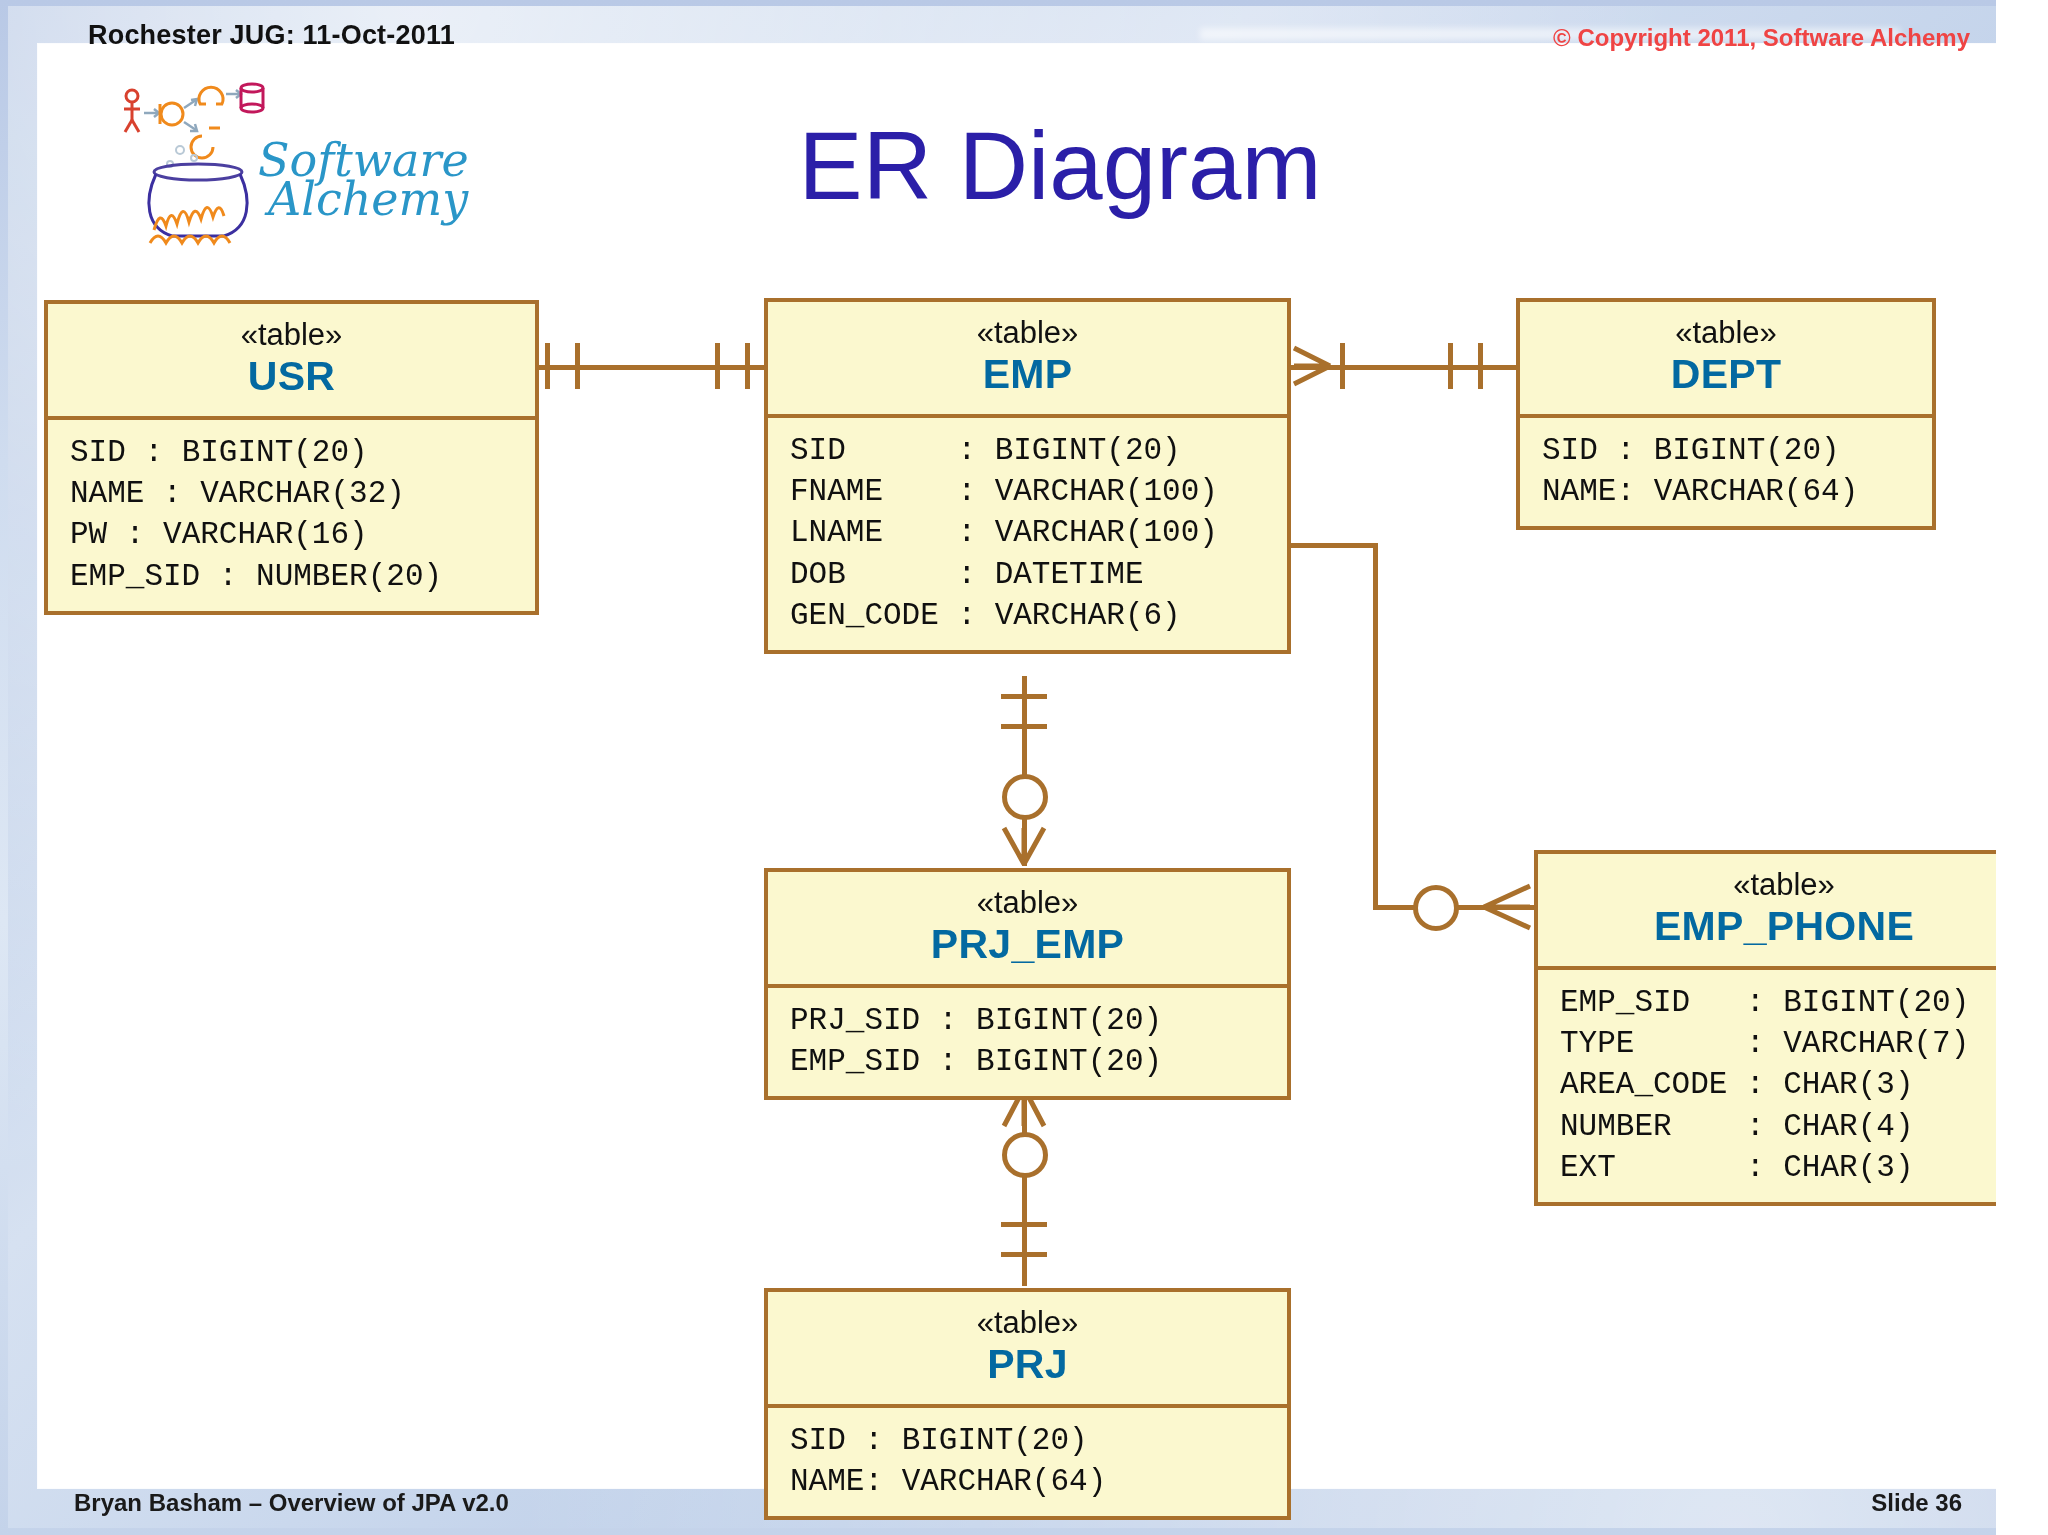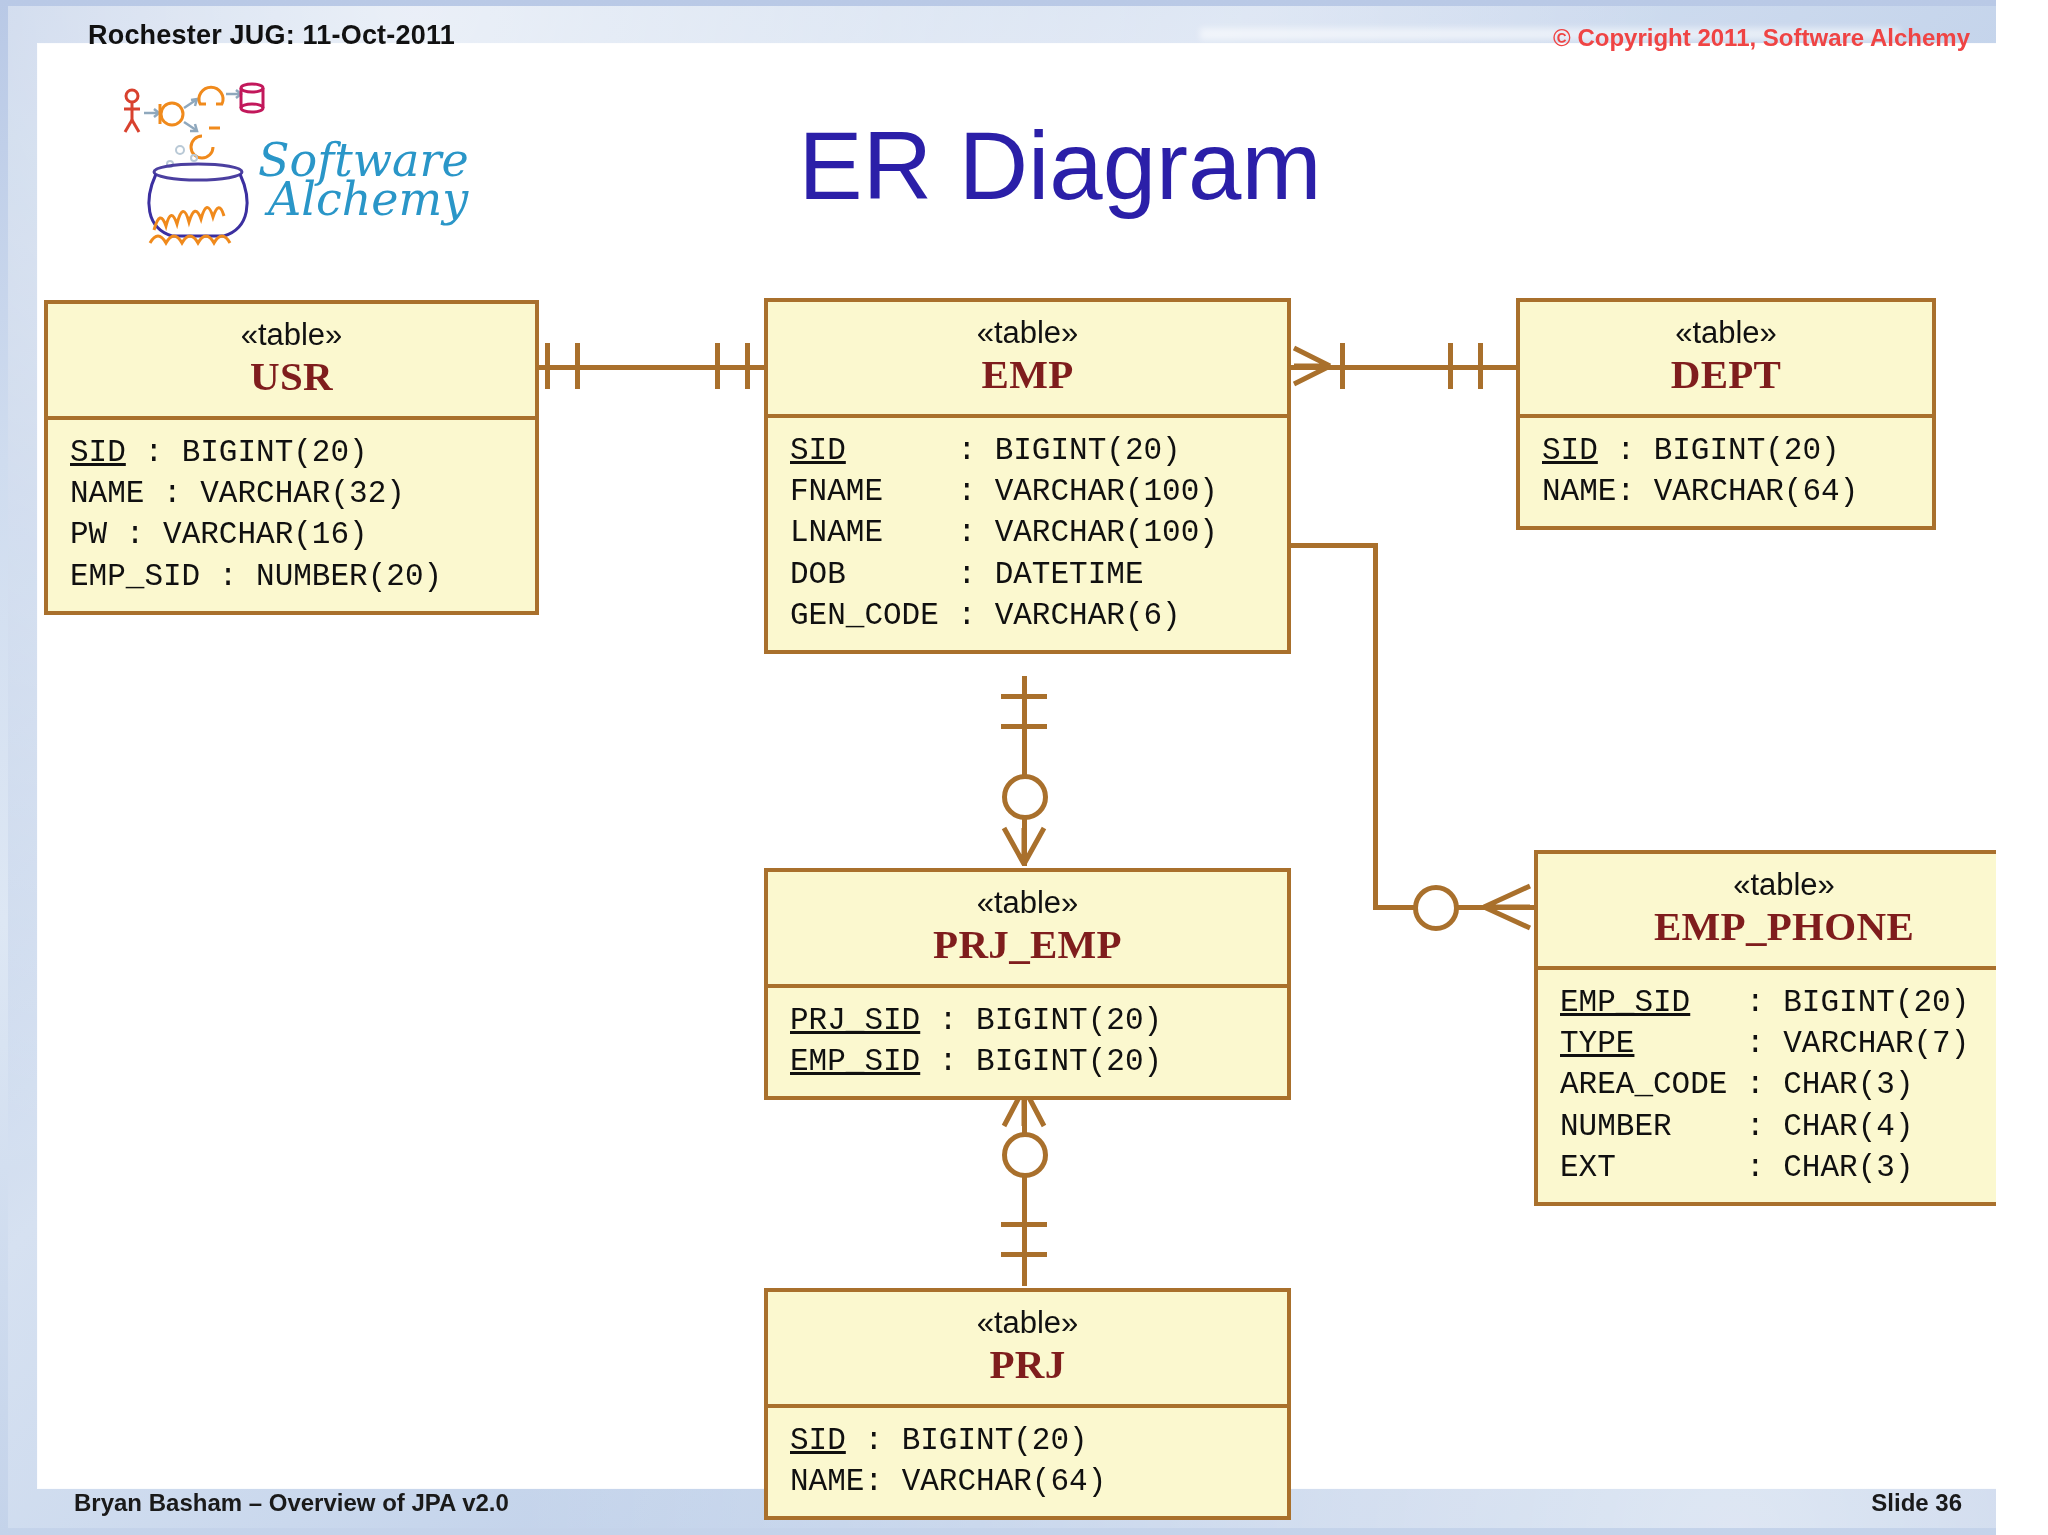--- a/index.html
+++ b/index.html
@@ -124,34 +124,33 @@
     border-bottom: 4px solid #a9702c;
   }
   .stereo {
     font-size: 31px;
     color: #111;
     line-height: 1.12;
   }
   .tname {
     font-size: 41px;
     font-weight: bold;
-    color: #7f1d1d;
+    color: #0369a1;
     line-height: 1.15;
     letter-spacing: .3px;
-    font-family: Liberation Serif, serif;
   }
   .tbl-body {
     padding: 12px 18px 14px 22px;
     font-family: "Liberation Mono", "DejaVu Sans Mono", monospace;
     font-size: 31px;
     color: #101010;
     line-height: 1.33;
   }
   .row { white-space: pre; }
-  .pk { text-decoration: underline; }
+  .pk { }
 
   
   .ln {
     position: absolute;
     background: #a9702c;
   }
   .lnh { height: 5px; }
   .lnv { width: 5px; }
   .tick {
     position: absolute;

